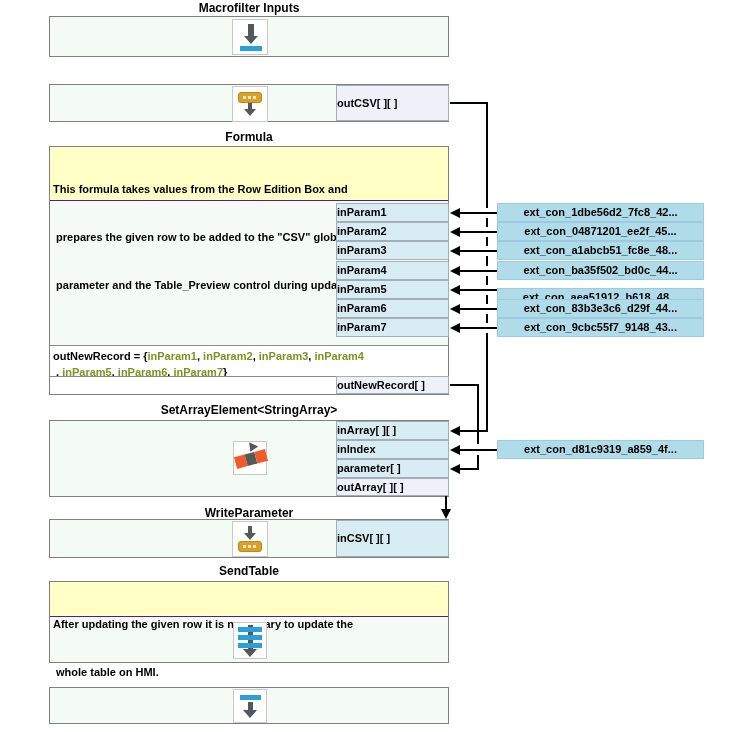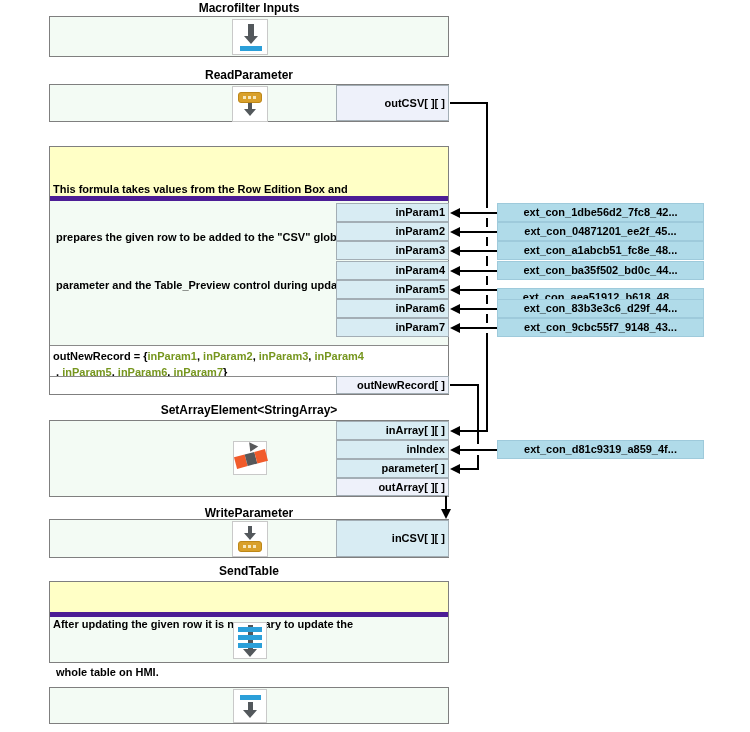--- a/index.html
+++ b/index.html
@@ -6,26 +6,26 @@
   #canvas {
     position:relative; width:750px; height:732px; background:#ffffff;
     font-family:"Liberation Sans", sans-serif; font-weight:bold; color:#000;
     overflow:hidden;
   }
   .title { position:absolute; left:49px; width:400px; text-align:center;
            font-size:12px; line-height:14px; }
   .block { position:absolute; left:49px; width:400px; background:#f3fbf4;
            border:1px solid #7f7f7f; box-sizing:border-box; }
   .comment { position:absolute; left:0; right:0; background:#ffffc6;
-             border-bottom:5px solid #4c1d95; font-size:11px; line-height:16px;
+             border-bottom:1px solid #4c1d95; font-size:11px; line-height:16px;
              padding:2px 3px; white-space:pre; box-sizing:border-box; }
   .cmline { white-space:pre; }
   .cell { position:absolute; left:286px; width:113px; height:19px;
           box-sizing:border-box; border:1px solid #a3aeb5;
-          font-size:11px; line-height:17px; text-align:right; padding-right:3px; }
+          font-size:11px; line-height:17px; padding-right:3px; }
   .cell.in  { background:#d8ecf3; }
   .cell.out { background:#eef1fa; }
   .exprbox { position:absolute; left:0; right:0; background:#ffffff;
              border-top:1px solid #8a8a8a; font-size:11px; line-height:16px;
              padding:2px 3px; box-sizing:border-box; }
   .exprline { white-space:pre; }
   .tok-plain { color:#000000; }
   .tok-param { color:#76961e; }
   .botrow { position:absolute; left:0; right:0; background:#ffffff;
             border-top:1px solid #8a8a8a; box-sizing:border-box; }
@@ -50,21 +50,21 @@
   .param-chip { position:absolute; width:24px; height:11px; background:#d9a02b;
                 border:1px solid #bd8718; border-radius:3px; box-sizing:border-box; }
   .chip-dot { position:absolute; width:3px; height:3px; background:#f6e7bd; }
 </style>
 </head>
 <body>
 
 <div id="canvas">
 
   <div class="title" style="top:1px;">Macrofilter Inputs</div>
-  <div class="title" style="top:68px;">ReadParameter</div>
+  <div class="title" style="top:130px;">Formula</div>
   <div class="title" style="top:403px;">SetArrayElement&lt;StringArray&gt;</div>
   <div class="title" style="top:506px;">WriteParameter</div>
   <div class="title" style="top:564px;">SendTable</div>
 
   <div class="block" style="top:16px;height:41px;">
     <div class="iconbox" style="left:182px;top:2px;">
       <div class="arr-shaft" style="left:15px;top:4px;width:6px;height:12px;"></div>
       <div class="arr-head" style="left:11px;top:16px;"></div>
       <div class="blue-bar" style="left:7px;top:26px;width:22px;height:5px;"></div>
     </div>

